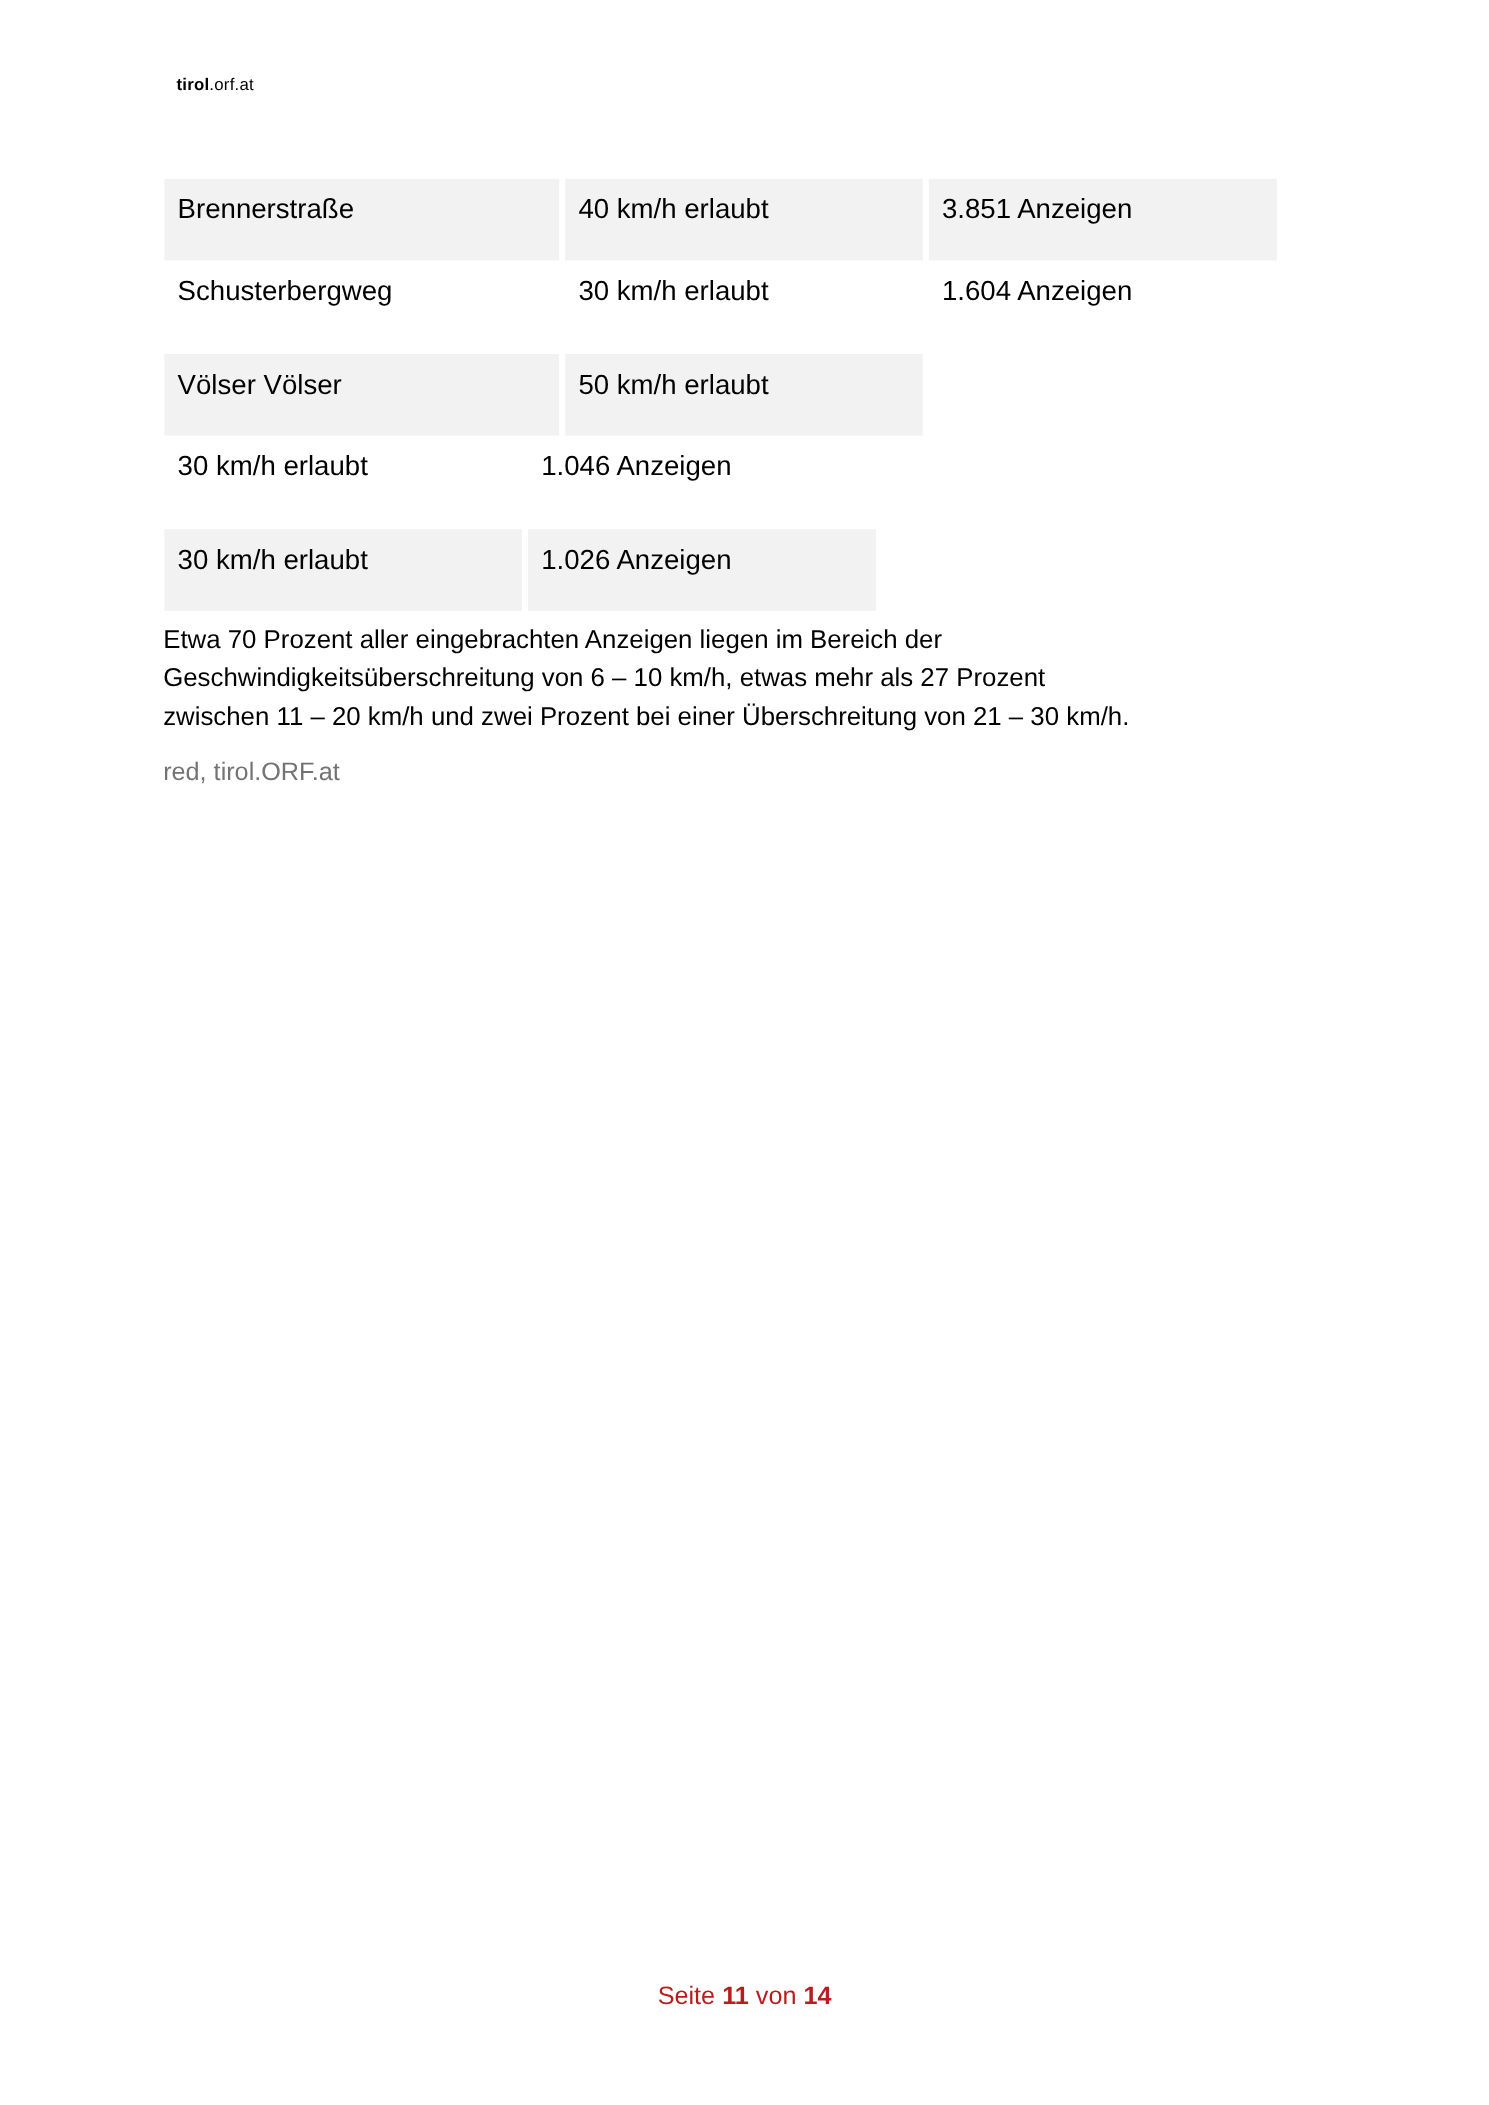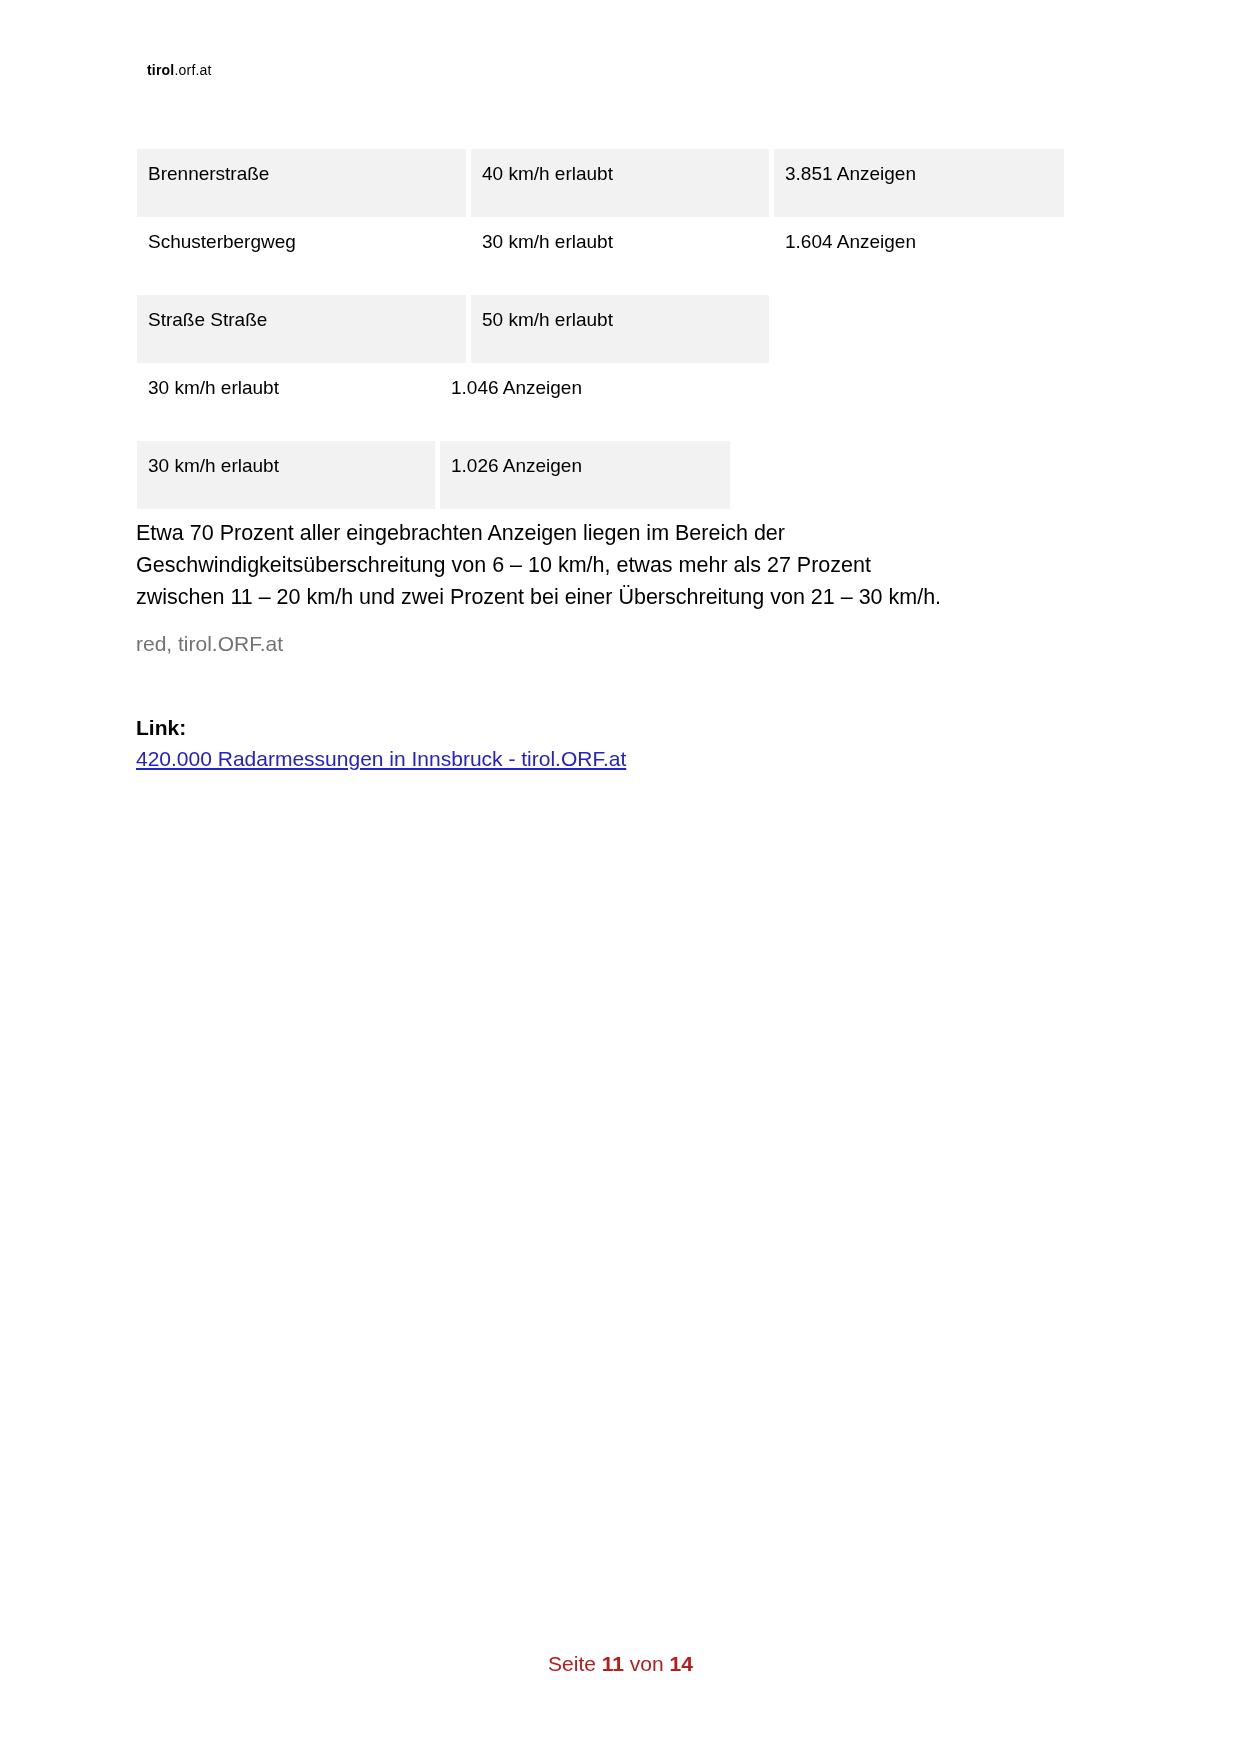--- a/index.html
+++ b/index.html
@@ -29,21 +29,21 @@
     position: absolute;
     left: 137px;
     top: 149px;
     width: 927px;
   }
   .trow { display: flex; column-gap: 5px; height: 78px; }
   .trow.shaded { height: 68px; }
   .trow.shaded .cell { background: #f2f2f2; }
   .cell {
     padding: 13px 10px 0 11px;
-    font-size: 19px;
+    font-size: 23px;
     line-height: 24px;
     color: #000;
     overflow: hidden;
   }
   .c1 { width: 329px; }
   .c2 { width: 298px; }
   .c3 { width: 290px; }
 
   .bodytext {
     position: absolute;
@@ -99,45 +99,41 @@
       <div class="cell c1">Brennerstraße</div>
       <div class="cell c2">40 km/h erlaubt</div>
       <div class="cell c3">3.851 Anzeigen</div>
     </div>
     <div class="trow">
       <div class="cell c1">Schusterbergweg</div>
       <div class="cell c2">30 km/h erlaubt</div>
       <div class="cell c3">1.604 Anzeigen</div>
     </div>
     <div class="trow shaded">
-      <div class="cell c1">Straße Straße</div>
+      <div class="cell c1">Völser Völser</div>
       <div class="cell c2">50 km/h erlaubt</div>
     </div>
     <div class="trow">
       <div class="cell c2">30 km/h erlaubt</div>
       <div class="cell c3">1.046 Anzeigen</div>
     </div>
     <div class="trow shaded">
       <div class="cell c2">30 km/h erlaubt</div>
       <div class="cell c3">1.026 Anzeigen</div>
     </div>
   </div>
 
   <div class="bodytext">
     <div>Etwa 70 Prozent aller eingebrachten Anzeigen liegen im Bereich der</div>
     <div>Geschwindigkeitsüberschreitung von 6 – 10 km/h, etwas mehr als 27 Prozent</div>
     <div>zwischen 11 – 20 km/h und zwei Prozent bei einer Überschreitung von 21 – 30 km/h.</div>
   </div>
 
   <div class="credit">red, tirol.ORF.at</div>
 
-  <div class="linkblock">
-    <div class="linklabel">Link:</div>
-    <a class="extlink" href="#">420.000 Radarmessungen in Innsbruck - tirol.ORF.at</a>
-  </div>
 
   <div class="footer">
     <span>Seite</span>
     <span class="bold">11</span>
     <span>von</span>
     <span class="bold">14</span>
   </div>
 
 </div>
 

